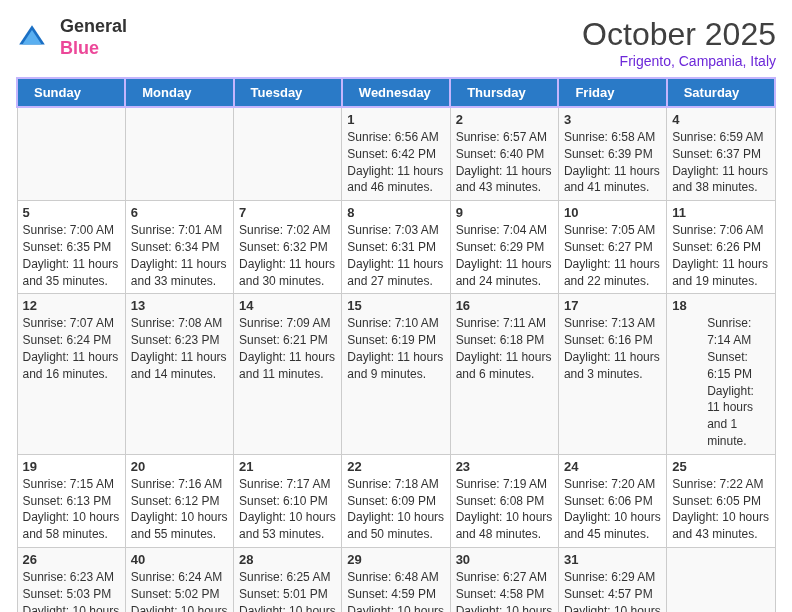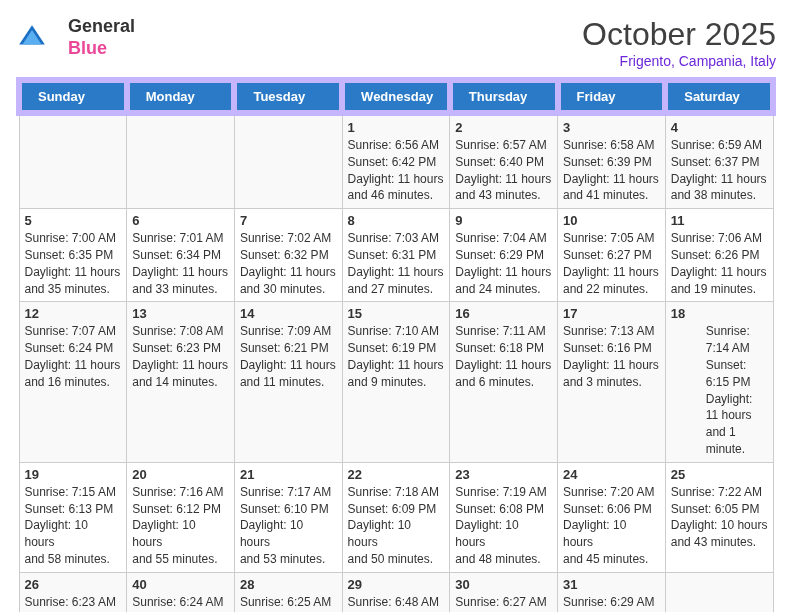--- a/index.html
+++ b/index.html
@@ -12,21 +12,21 @@
     }
     .header {
       display: flex;
       justify-content: space-between;
       align-items: flex-start;
       margin-bottom: 8px;
     }
     .logo {
       display: flex;
       align-items: center;
-      gap: 20px;
+      gap: 12px;
     }
     .logo-text {
       font-size: 18px;
       font-weight: bold;
       line-height: 1.2;
     }
     .logo-general { color: #333; }
     .logo-blue { color: #ec4899; }
     .logo-icon {
       width: 32px;
@@ -49,21 +49,21 @@
       border-collapse: collapse;
       table-layout: fixed;
     }
     thead th {
       background-color: #2a7ac7;
       color: white;
       text-align: left;
       padding: 6px 16px;
       font-size: 13px;
       font-weight: bold;
-      border: 6px solid #c4b5fd;
+      border: 2px solid #c4b5fd;
     }
     tbody td {
       vertical-align: top;
       border: 1px solid #ccc;
       padding: 4px 5px;
       font-size: 10.5px;
       color: #333;
       height: 88px;
     }
     .day-num {

